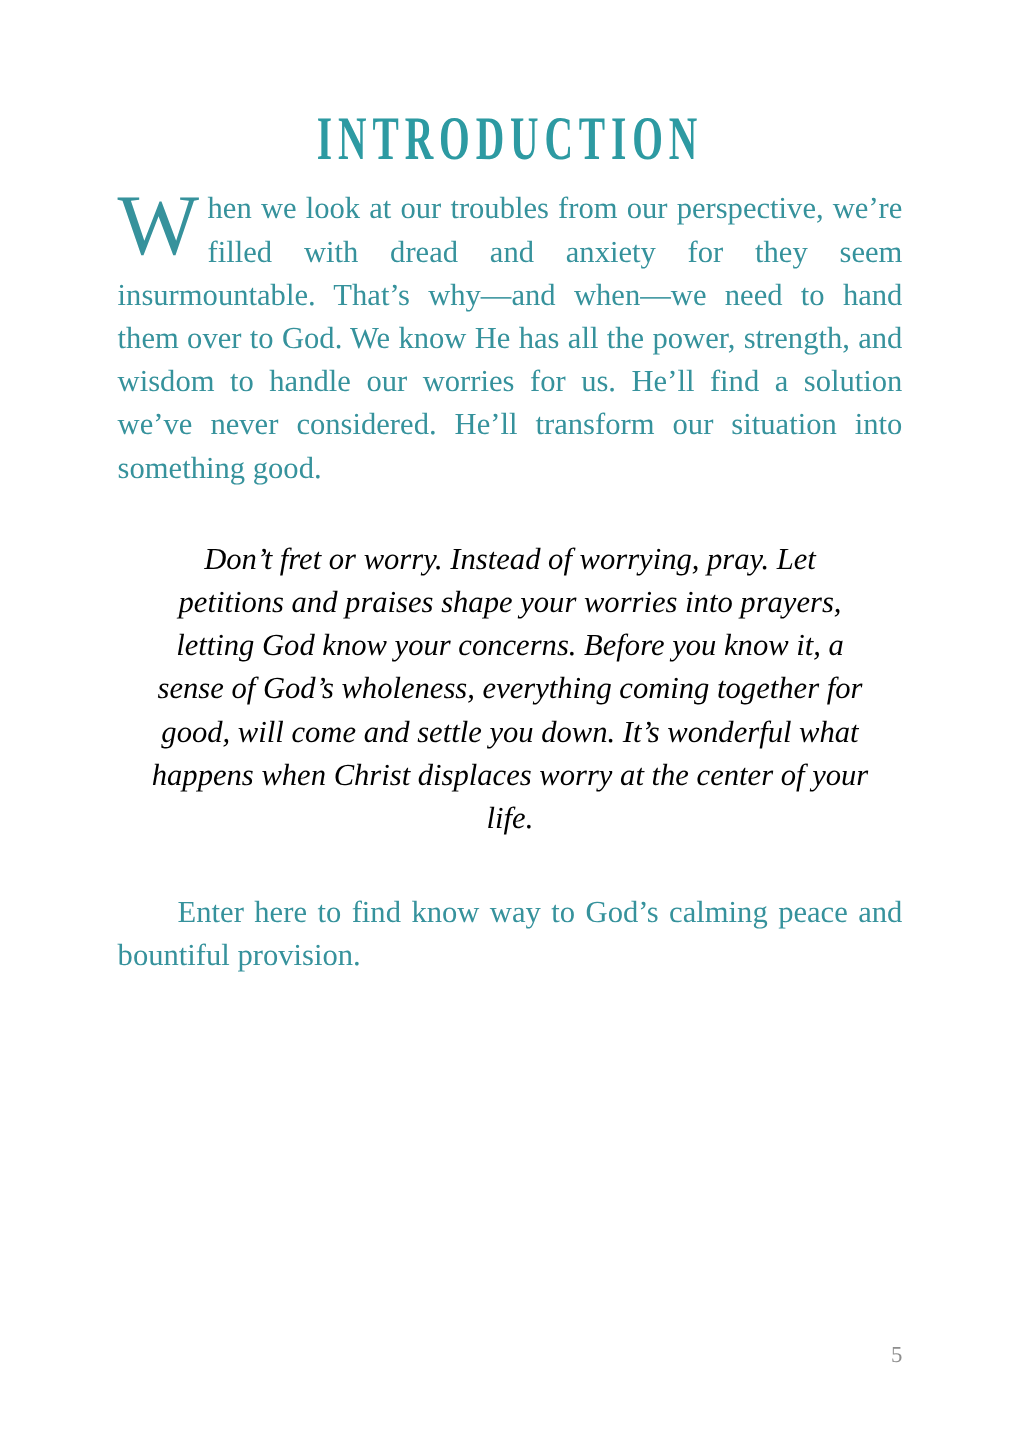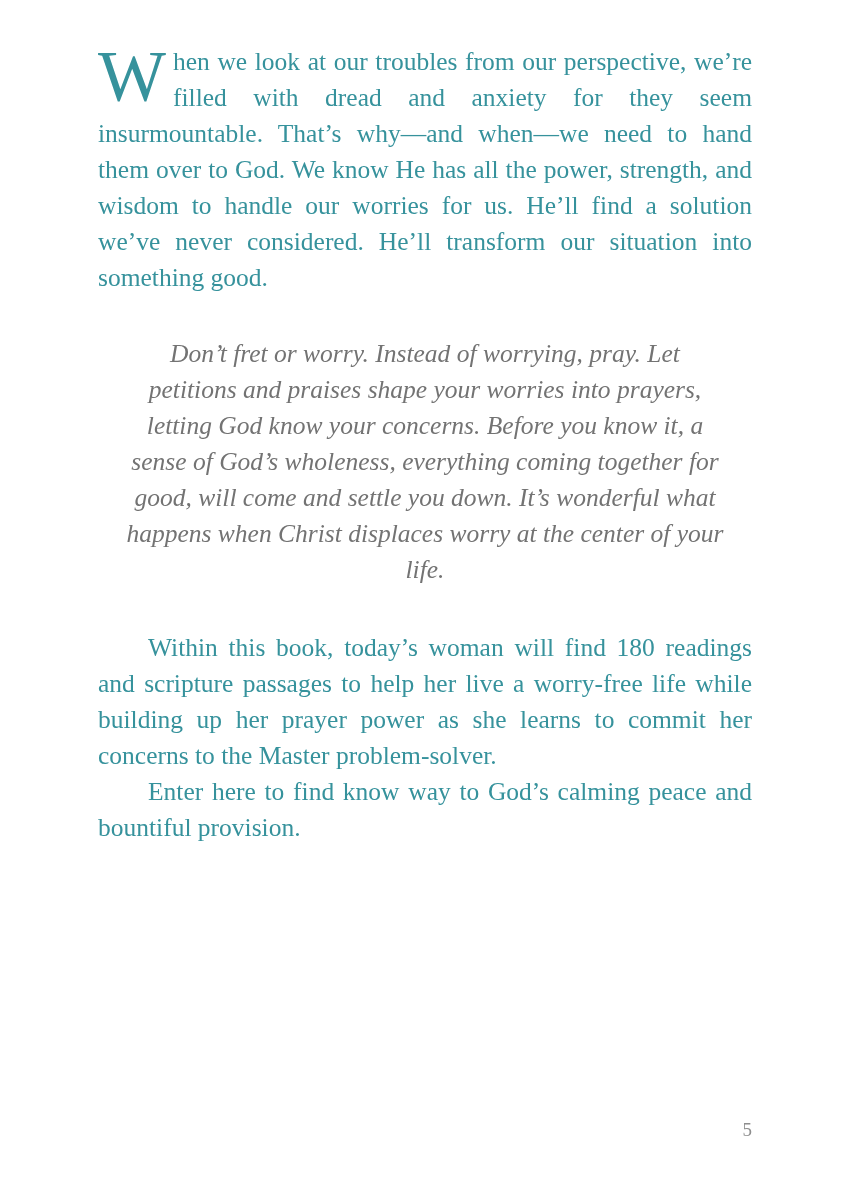--- a/index.html
+++ b/index.html
@@ -61,21 +61,21 @@
   .quote-block {
     margin: 40px auto 0 auto;
     max-width: 600px;
     text-align: center;
   }
   .quote-text {
     margin: 0;
     font-style: italic;
     font-size: 25.5px;
     line-height: 36px;
-    color: #737373;
+    color: #000000;
   }
   .quote-attribution {
     margin: 2px 0 0 0;
     font-style: normal;
     font-variant: small-caps;
     font-size: 25px;
     letter-spacing: 1.5px;
     line-height: 34px;
     color: #36929c;
   }
@@ -90,32 +90,34 @@
     line-height: 22px;
     color: #8e8e8e;
     font-family: "Liberation Serif", serif;
   }
 </style>
 </head>
 <body>
 
 <div class="page">
 
+  <div class="title-wrap">
+    <h1 class="page-title">INTRODUCTION</h1>
+  </div>
 
   <div class="content">
 
     <p class="body-par"><span class="drop-cap">W</span><span>hen we look at our troubles from our perspective, we’re filled with dread and anxiety for they seem insurmountable. That’s why—and when—we need to hand them over to God. We know He has all the power, strength, and wisdom to handle our worries for us. He’ll find a solution we’ve never considered. He’ll transform our situation into something good.</span></p>
 
 
     <div class="quote-block">
       <p class="quote-text">Don’t fret or worry. Instead of worrying, pray. Let petitions and praises shape your worries into prayers, letting God know your concerns. Before you know it, a sense of God’s wholeness, everything coming together for good, will come and settle you down. It’s wonderful what happens when Christ displaces worry at the center of your life.</p>
     </div>
 
     <div class="closing">
-      <p class="body-par indent">Within this book, today’s woman will find 180 readings and scripture passages to help her live a worry-free life while building up her prayer power as she learns to commit her concerns to the Master problem-solver.</p>
       <p class="body-par indent">Enter here to find know way to God’s calming peace and bountiful provision.</p>
     </div>
 
   </div>
 
   <div class="page-number">5</div>
 
 </div>
 
 </body></html>

